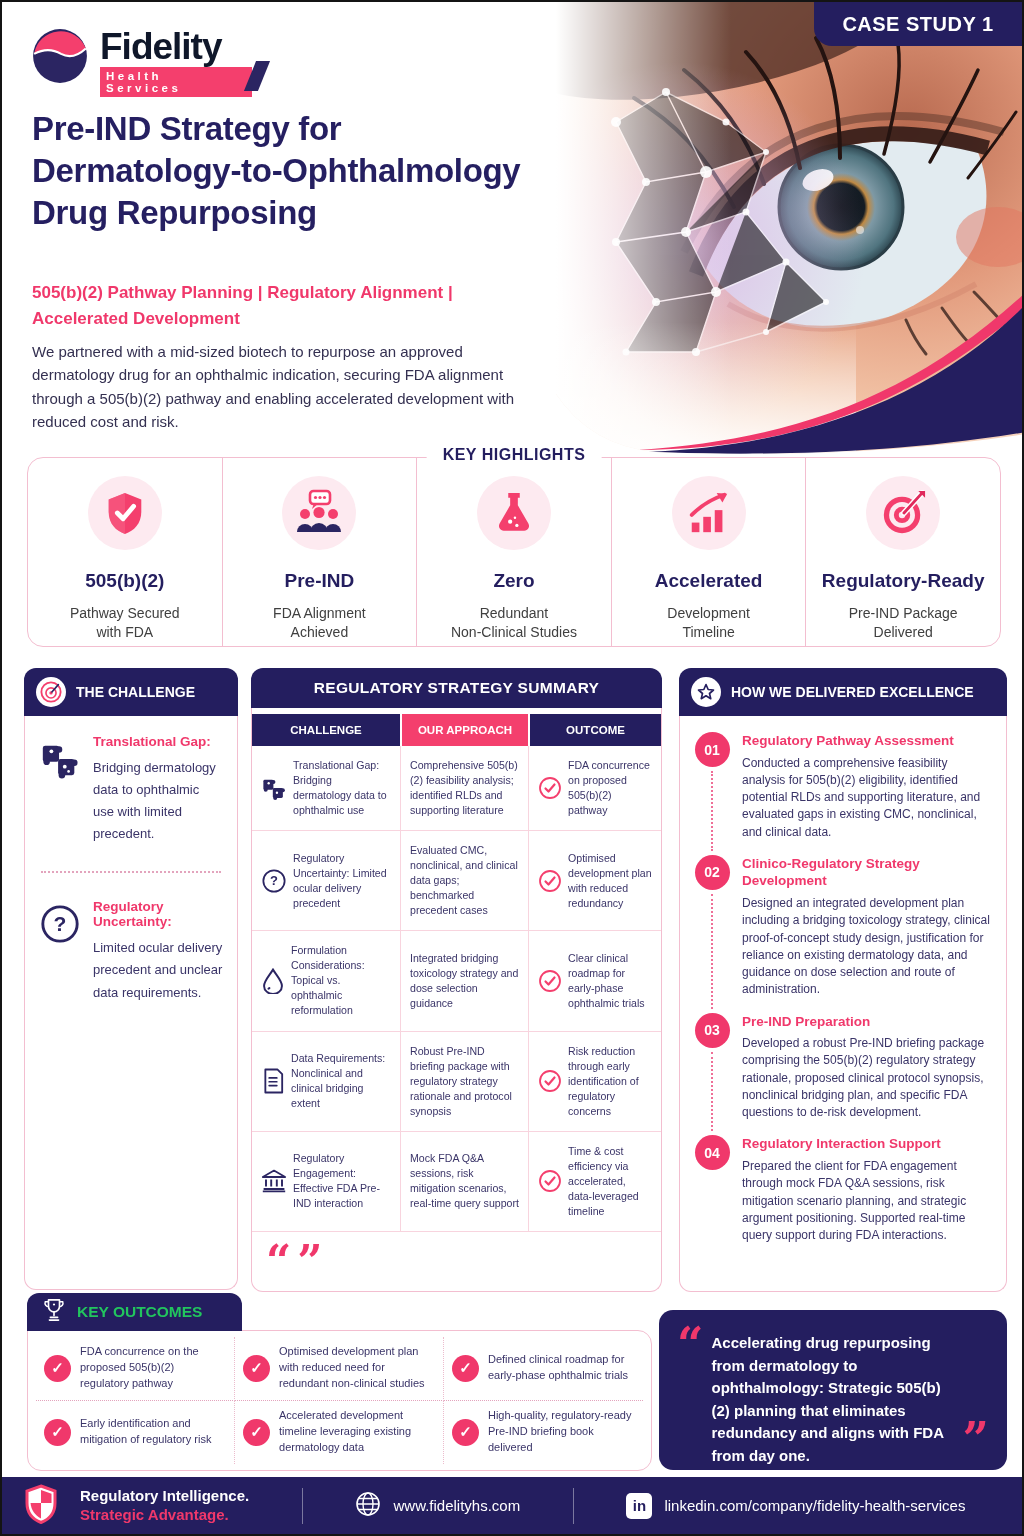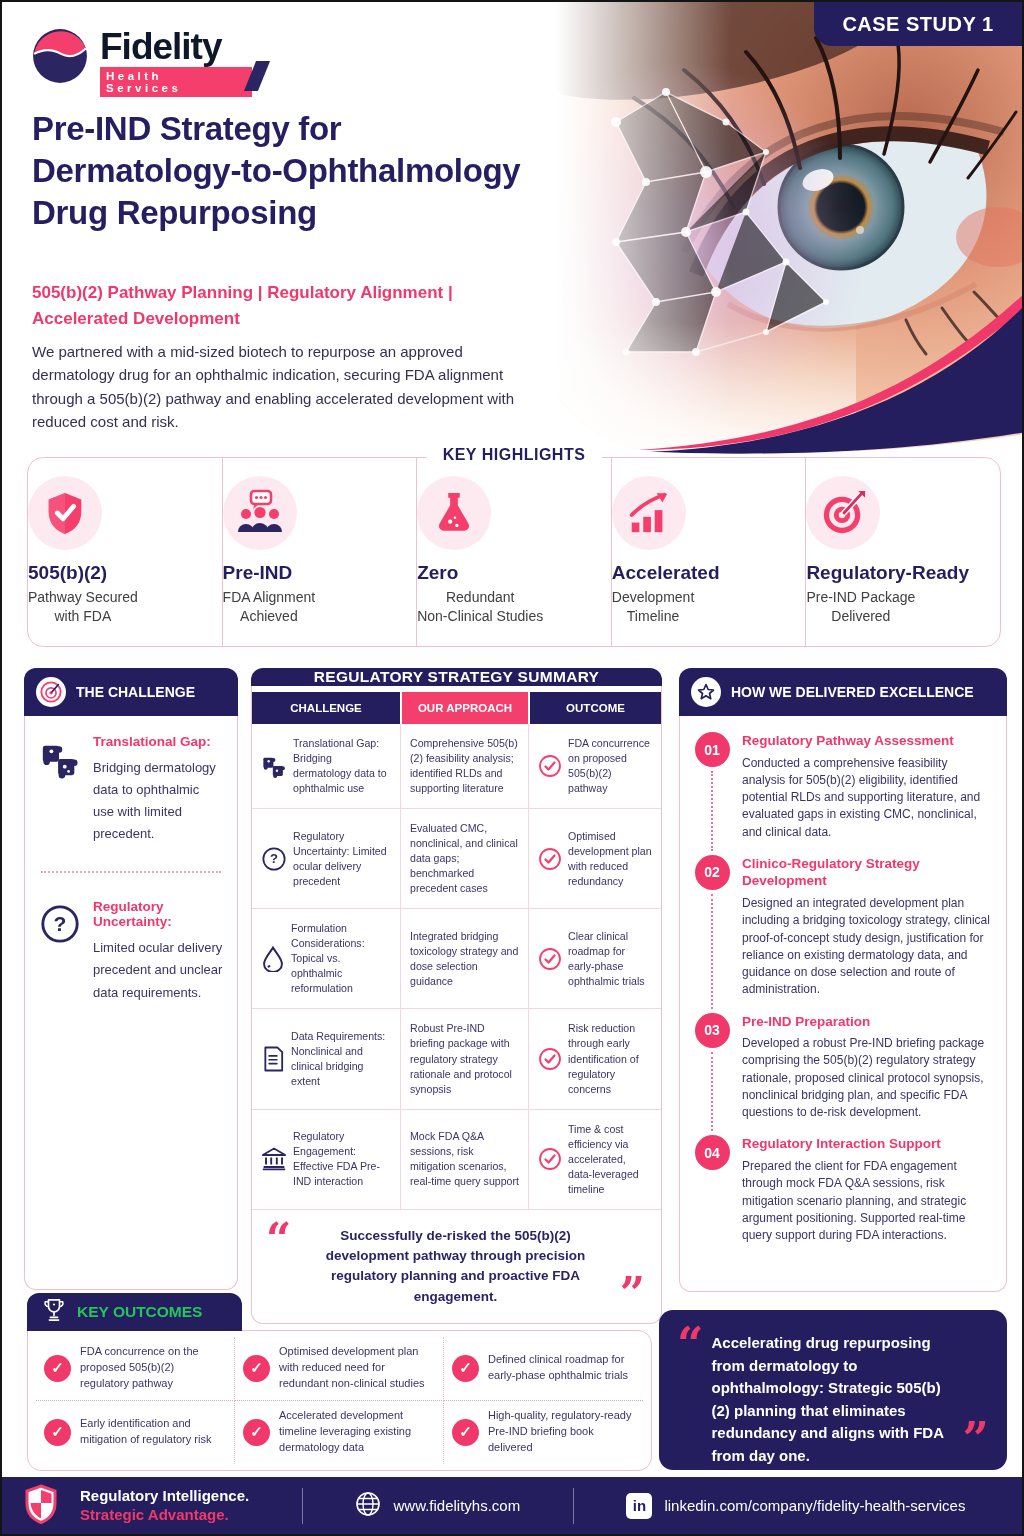--- a/index.html
+++ b/index.html
@@ -29,21 +29,21 @@
     font-size:33px; font-weight:bold; color:#251f61; line-height:1.28; letter-spacing:-.3px; }
   .subtitle { position:absolute; top:278px; left:30px; width:460px;
     font-size:17px; font-weight:bold; color:#f0386b; line-height:1.5; }
   .intro { position:absolute; top:338px; left:30px; width:485px;
     font-size:15px; color:#343051; line-height:1.55; }
   
   .hl-box { position:absolute; top:455px; left:25px; width:974px; height:190px;
     border:1.5px solid #f3bed0; border-radius:16px; display:flex; }
   .hl-label { position:absolute; top:-12px; left:50%; transform:translateX(-50%);
     background:#fff; padding:0 16px; font-size:16px; font-weight:bold; color:#241e5f; letter-spacing:.5px; white-space:nowrap; }
-  .hl-item { flex:1; display:flex; flex-direction:column; align-items:flex-start; padding-top:18px; text-align:center; }
+  .hl-item { flex:1; display:flex; flex-direction:column; align-items:center; padding-top:18px; text-align:center;gap:8px; }
   .hl-item + .hl-item { border-left:1px solid #f3bed0; }
   .hl-icon { width:74px; height:74px; border-radius:50%; background:#fdeaf0;
     display:flex; align-items:center; justify-content:center; }
   .hl-title { margin-top:12px; font-size:19px; font-weight:bold; color:#241e5f; }
   .hl-line { margin-top:4px; font-size:14px; color:#404040; line-height:1.35; }
   
   .card-head { background:#241e5f; border-radius:12px 12px 0 0; display:flex; align-items:center;
     gap:10px; padding:0 12px; color:#fff; font-weight:bold; }
   .card-body { background:#fff; border:1.5px solid #f3bed0; border-top:none; border-radius:0 0 12px 12px; }
   .round-ic { background:#fff; border-radius:50%; display:flex; align-items:center; justify-content:center; flex:none; }
@@ -478,21 +478,20 @@
           <svg width="24" height="24" viewBox="0 0 24 24">
             <circle cx="12" cy="12" r="10" fill="#fff" stroke="#f43f6d" stroke-width="1.8"></circle>
             <path d="M7.5 12.5 L10.5 15.5 L16.5 8.5" stroke="#f43f6d" stroke-width="2.2" fill="none" stroke-linecap="round" stroke-linejoin="round"></path>
           </svg>
           <span>Time &amp; cost efficiency via accelerated, data-leveraged timeline</span>
         </div>
       </div>
 
       <div class="s-quote">
         <span class="q-open">“</span>
-        <span class="s-quote-text">Successfully de-risked the 505(b)(2) development pathway through precision regulatory planning and proactive FDA engagement.</span>
         <span class="q-close">”</span>
       </div>
     </div>
   </div>
 
   <div class="excellence">
     <div class="card-head">
       <span class="round-ic" style="width:30px;height:30px;">
         <svg width="20" height="20" viewBox="0 0 24 24">
           <path d="M12 3 L14.6 9 L21 9.6 L16.2 13.8 L17.7 20 L12 16.6 L6.3 20 L7.8 13.8 L3 9.6 L9.4 9 Z" fill="none" stroke="#241e5f" stroke-width="2" stroke-linejoin="round"></path>

